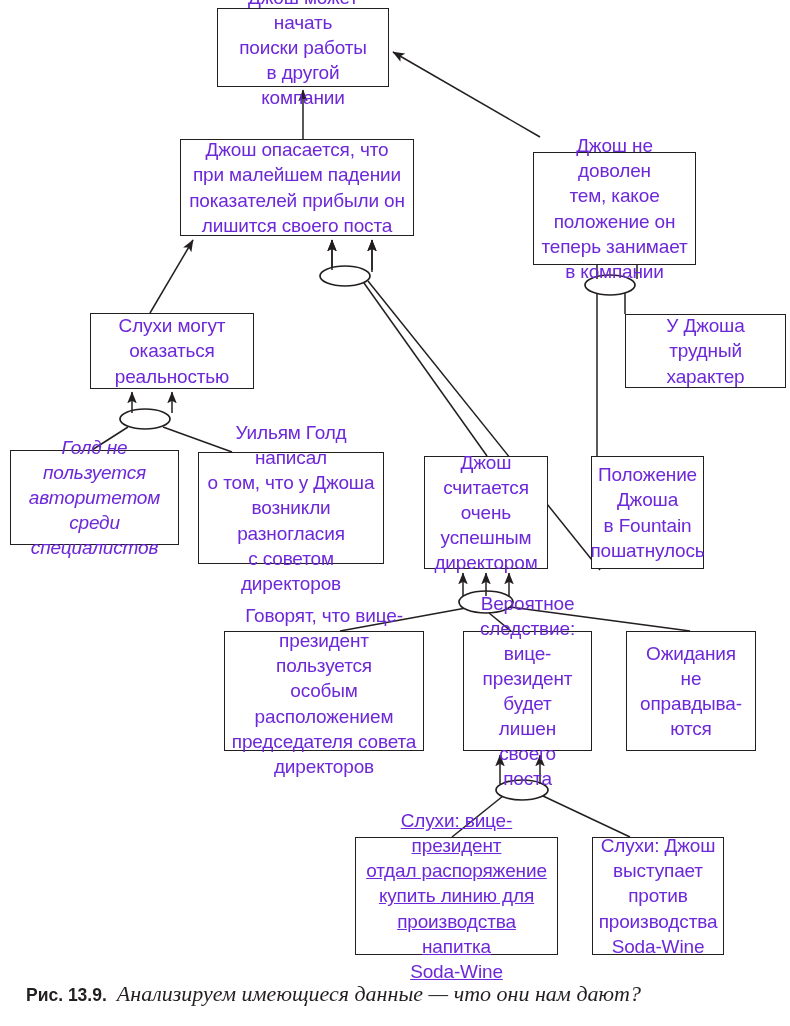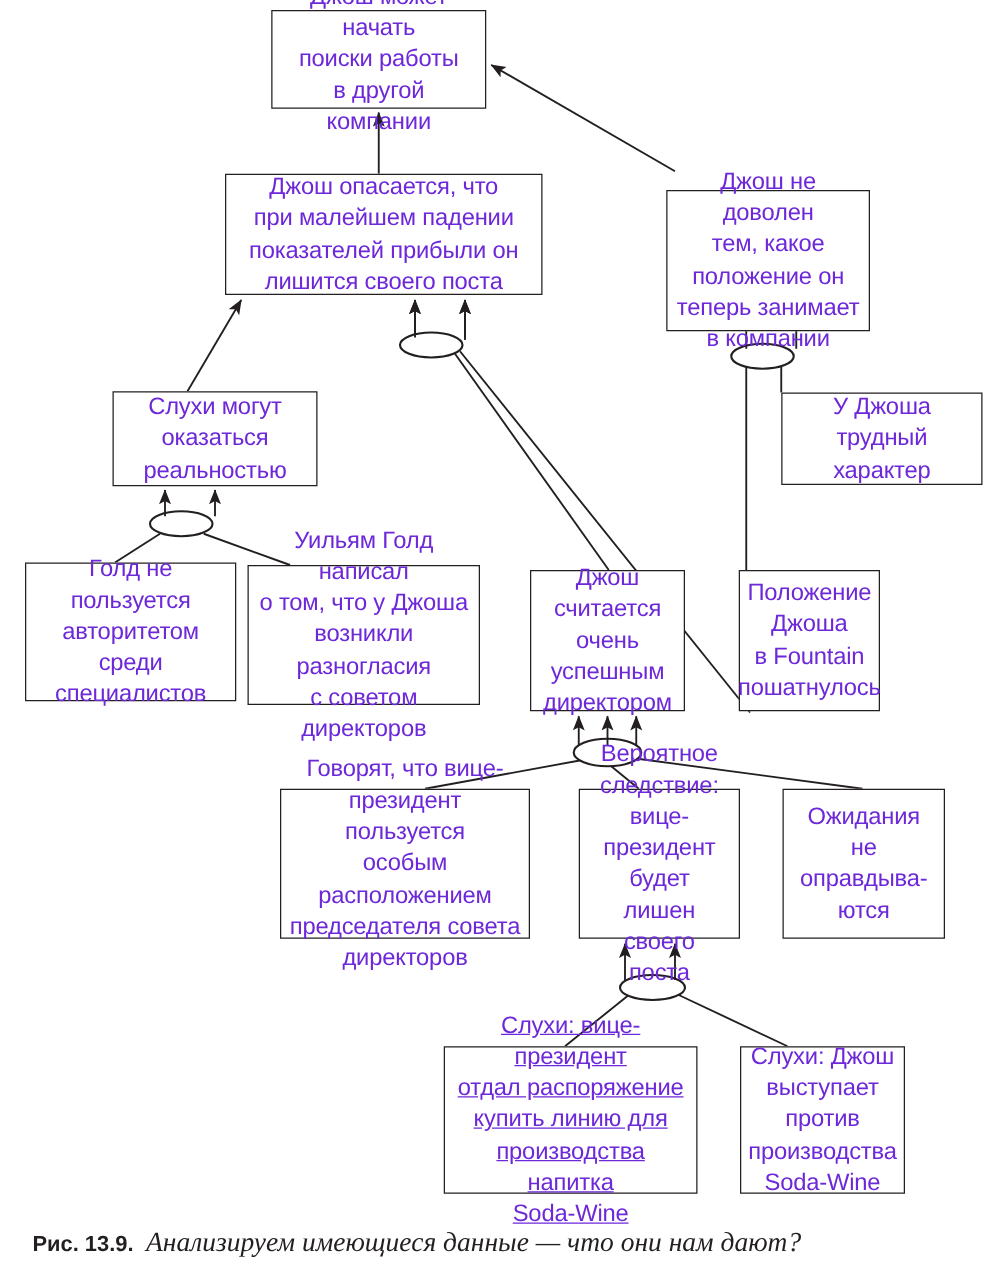--- a/index.html
+++ b/index.html
@@ -116,39 +116,39 @@
       <ellipse cx="522" cy="790" rx="26" ry="10" fill="#ffffff" stroke="#231f20" stroke-width="1.7"></ellipse>
       <line x1="500" y1="784" x2="500" y2="755" marker-end="url(#arrowhead)"></line>
       <line x1="540" y1="784" x2="540" y2="755" marker-end="url(#arrowhead)"></line>
     </g>
   </svg>
 
   <div class="node" style="left:217px; top:8px; width:172px; height:79px;">Джош может начать
 поиски работы
 в другой компании</div>
 
-  <div class="node" style="left:180px; top:139px; width:254px; height:97px;">Джош опасается, что
+  <div class="node" style="left:180px; top:139px; width:234px; height:97px;">Джош опасается, что
 при малейшем падении
 показателей прибыли он
 лишится своего поста</div>
 
   <div class="node" style="left:533px; top:152px; width:163px; height:113px;">Джош не доволен
 тем, какое
 положение он
 теперь занимает
 в компании</div>
 
   <div class="node" style="left:90px; top:313px; width:164px; height:76px;">Слухи могут
 оказаться
 реальностью</div>
 
   <div class="node" style="left:625px; top:314px; width:161px; height:74px;">У Джоша трудный
 характер</div>
 
-  <div class="node" style="left:20px; top:450px; width:169px; height:111px;">Голд не пользуется
+  <div class="node" style="left:10px; top:450px; width:169px; height:95px;font-style:italic;">Голд не пользуется
 авторитетом среди
 специалистов</div>
 
   <div class="node" style="left:424px; top:456px; width:124px; height:113px;">Джош считается
 очень успешным
 директором</div>
 
   <div class="node" style="left:198px; top:452px; width:186px; height:112px;">Уильям Голд написал
 о том, что у Джоша
 возникли разногласия

